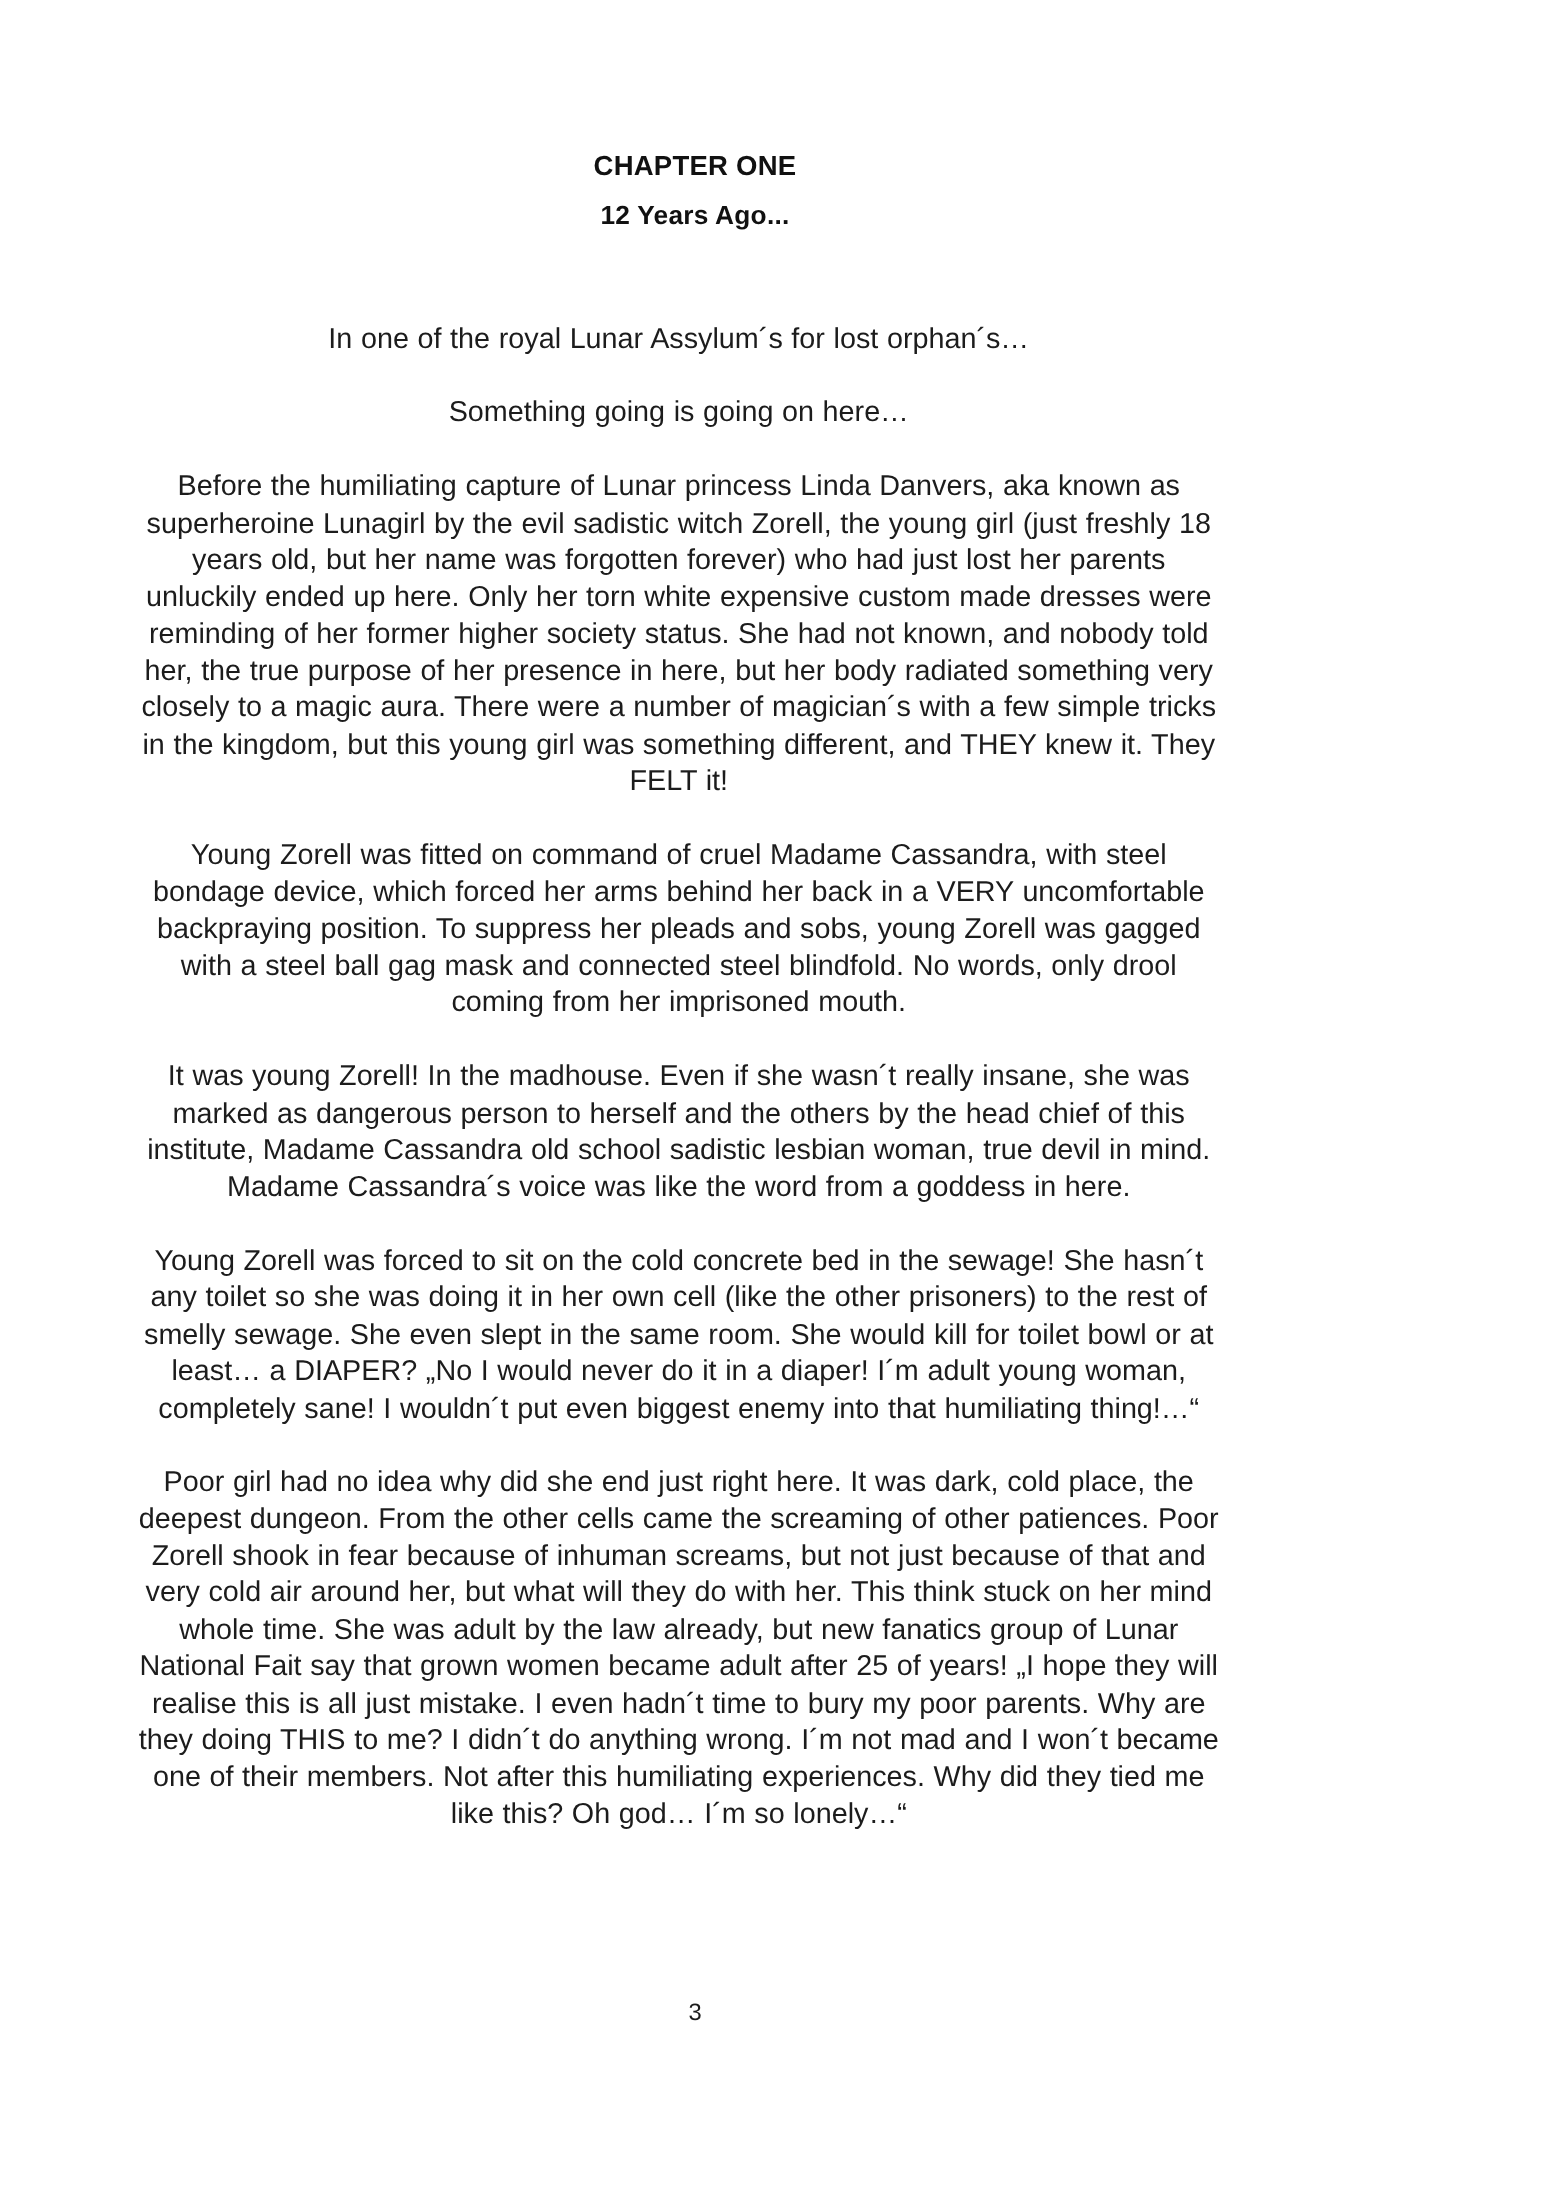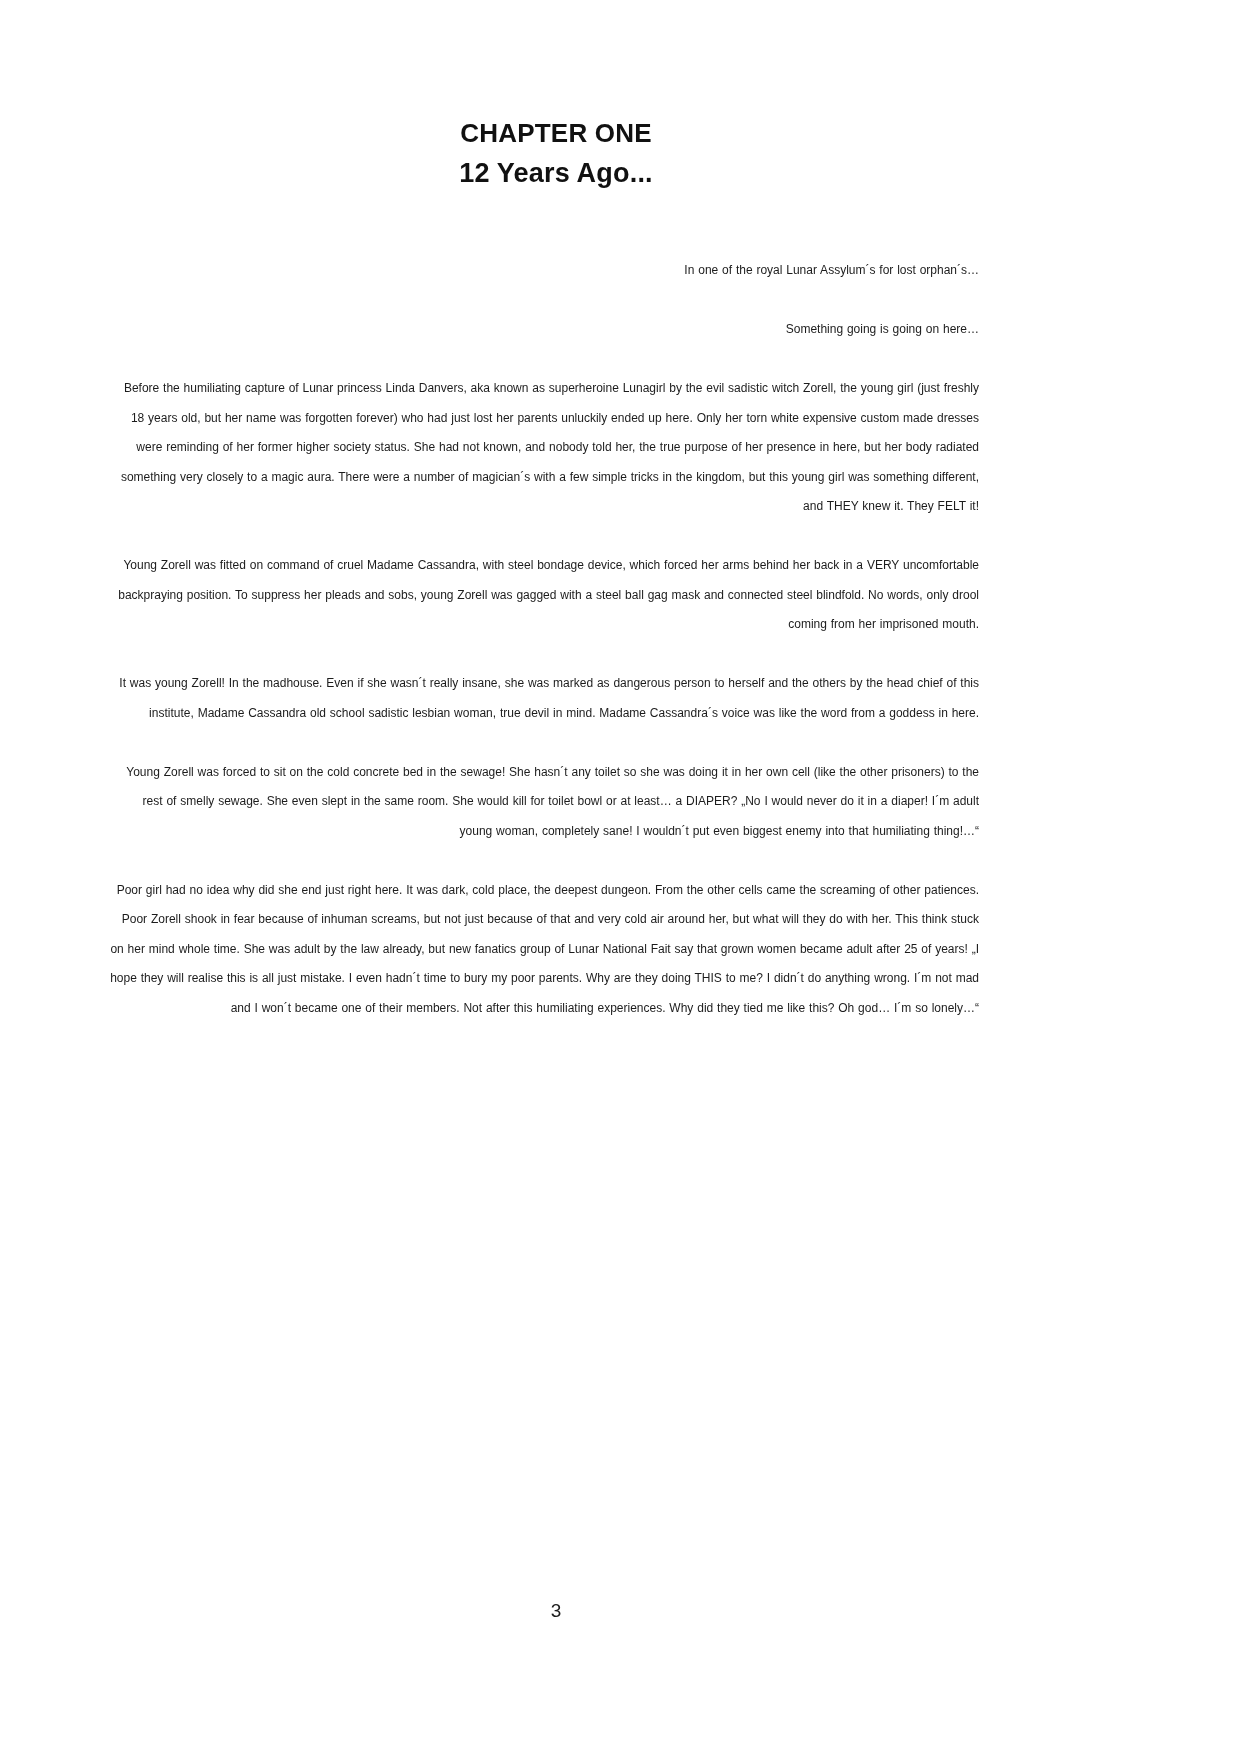--- a/index.html
+++ b/index.html
@@ -20,38 +20,38 @@
     position: absolute;
     left: 107px;
     top: 113px;
     width: 898px;
   }
   .doc-title,
   .doc-subtitle {
     margin: 0;
     text-align: center;
     font-weight: bold;
-    font-size: 26px;
+    font-size: 22px;
     line-height: 40px;
     color: #111111;
     letter-spacing: 0.2px;
   }
   .doc-subtitle {
-    font-size: 27px;
+    font-size: 21px;
   }
   .body-text {
     margin-top: 63px;
   }
   .body-text p {
     margin: 0 0 29.5px 0;
     max-width: 872px;
-    font-size: 12px;
+    font-size: 23px;
     line-height: 29.5px;
     color: #1c1c1c;
-    text-align: right;
+    text-align: center;
     word-spacing: 0.5px;
   }
   .page-number {
     position: absolute;
     left: 107px;
     top: 1596px;
     width: 898px;
     text-align: center;
     font-size: 19px;
     line-height: 29.5px;

